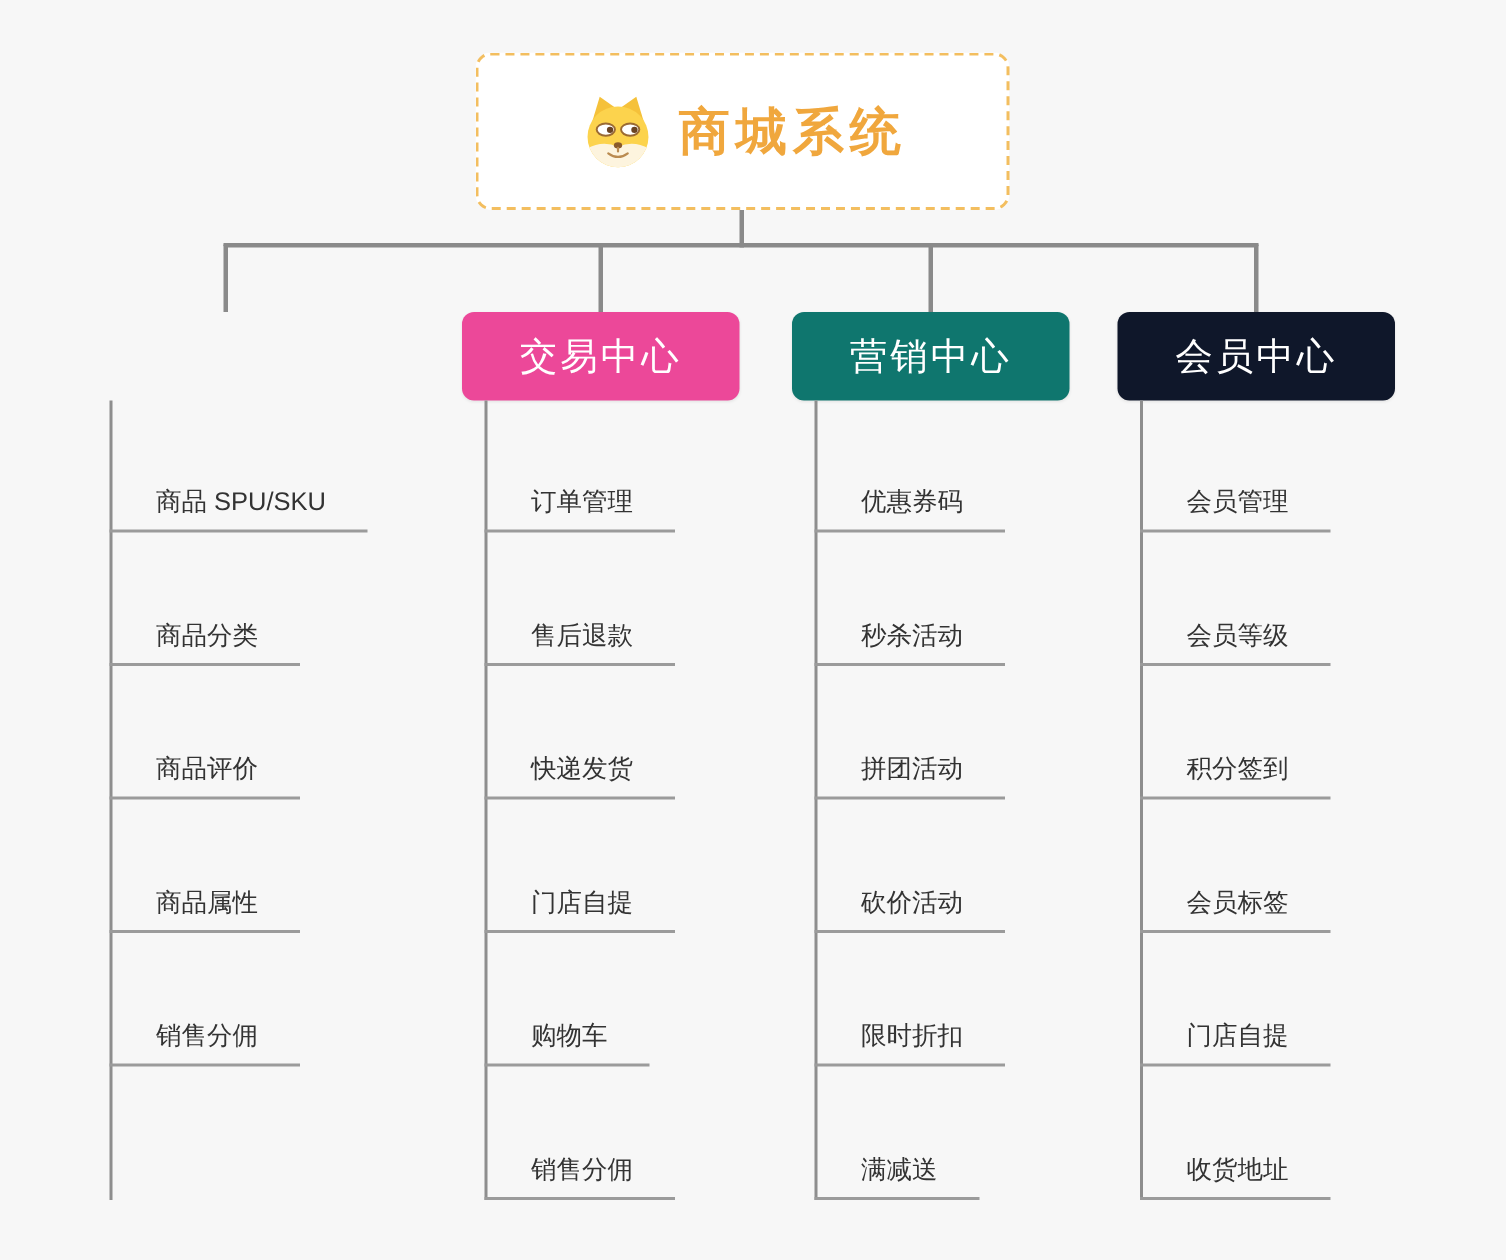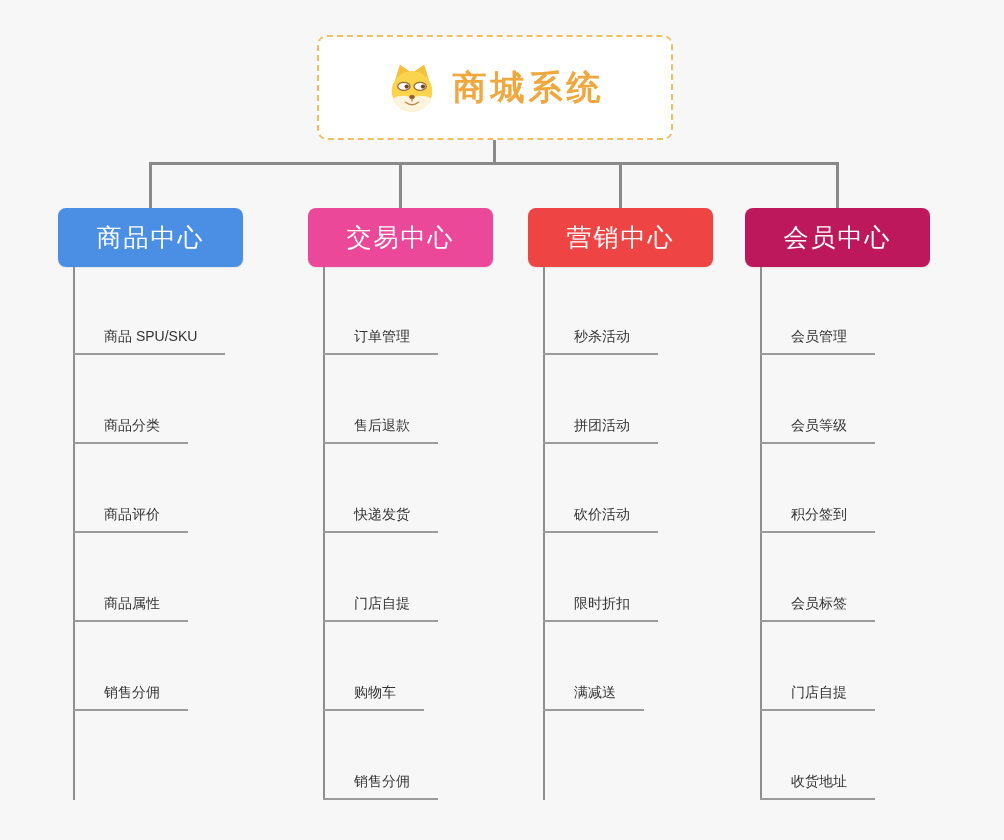--- a/index.html
+++ b/index.html
@@ -33,21 +33,21 @@
     display:flex; align-items:center; justify-content:center;
     color:#FFFFFF; font-size:25px; letter-spacing:2px;
     box-shadow:0 1px 2px rgba(0,0,0,0.08);
   }
   .trunk { position:absolute; left:15px; top:59px; width:2px; height:533px; background:#8E8E8E; }
   .items { position:absolute; left:15px; top:58px; }
   .item  { height:89px; display:flex; align-items:flex-end; }
   .item-label {
     display:inline-block; padding:0 28px 7px 31px;
     border-bottom:2px solid #9B9B9B;
-    font-size:14px; color:#333333; white-space:nowrap;
+    font-size:17px; color:#333333; white-space:nowrap;
   }
 </style>
 </head>
 <body>
 
 <div id="canvas" style="background-color: rgb(247, 247, 247);">
 
   <div class="root-node" style="border-color: rgb(243, 190, 95);">
     <svg class="dog-icon" viewBox="0 0 64 64" aria-hidden="true">
       <polygon points="11,23 17,3 31,13" fill="#F5C13A"></polygon>
@@ -70,21 +70,20 @@
   </div>
 
   <div class="connector stem" style="background-color: rgb(138, 138, 138);"></div>
   <div class="connector hline" style="background-color: rgb(138, 138, 138);"></div>
   <div class="connector drop drop-1" style="background-color: rgb(138, 138, 138);"></div>
   <div class="connector drop drop-2" style="background-color: rgb(138, 138, 138);"></div>
   <div class="connector drop drop-3" style="background-color: rgb(138, 138, 138);"></div>
   <div class="connector drop drop-4" style="background-color: rgb(138, 138, 138);"></div>
 
   <div class="branch branch-1">
-    <div class="branch-header" style="background-color: rgb(74, 143, 228);">商品中心</div>
     <div class="trunk"></div>
     <div class="items">
       <div class="item">
           <span class="item-label">商品 SPU/SKU</span>
         </div>
       <div class="item">
           <span class="item-label">商品分类</span>
         </div>
       <div class="item">
           <span class="item-label">商品评价</span>
@@ -117,43 +116,46 @@
       <div class="item">
           <span class="item-label">购物车</span>
         </div>
       <div class="item">
           <span class="item-label">销售分佣</span>
         </div>
     </div>
   </div>
 
   <div class="branch branch-3">
-    <div class="branch-header" style="background-color: #ef4444;">营销中心</div>
+    <div class="branch-header" style="background-color: #0f766e;">营销中心</div>
     <div class="trunk"></div>
     <div class="items">
+      <div class="item">
+          <span class="item-label">优惠券码</span>
+        </div>
       <div class="item">
           <span class="item-label">秒杀活动</span>
         </div>
       <div class="item">
           <span class="item-label">拼团活动</span>
         </div>
       <div class="item">
           <span class="item-label">砍价活动</span>
         </div>
       <div class="item">
           <span class="item-label">限时折扣</span>
         </div>
       <div class="item">
           <span class="item-label">满减送</span>
         </div>
     </div>
   </div>
 
   <div class="branch branch-4">
-    <div class="branch-header" style="background-color: #be185d;">会员中心</div>
+    <div class="branch-header" style="background-color: #0f172a;">会员中心</div>
     <div class="trunk"></div>
     <div class="items">
       <div class="item">
           <span class="item-label">会员管理</span>
         </div>
       <div class="item">
           <span class="item-label">会员等级</span>
         </div>
       <div class="item">
           <span class="item-label">积分签到</span>

